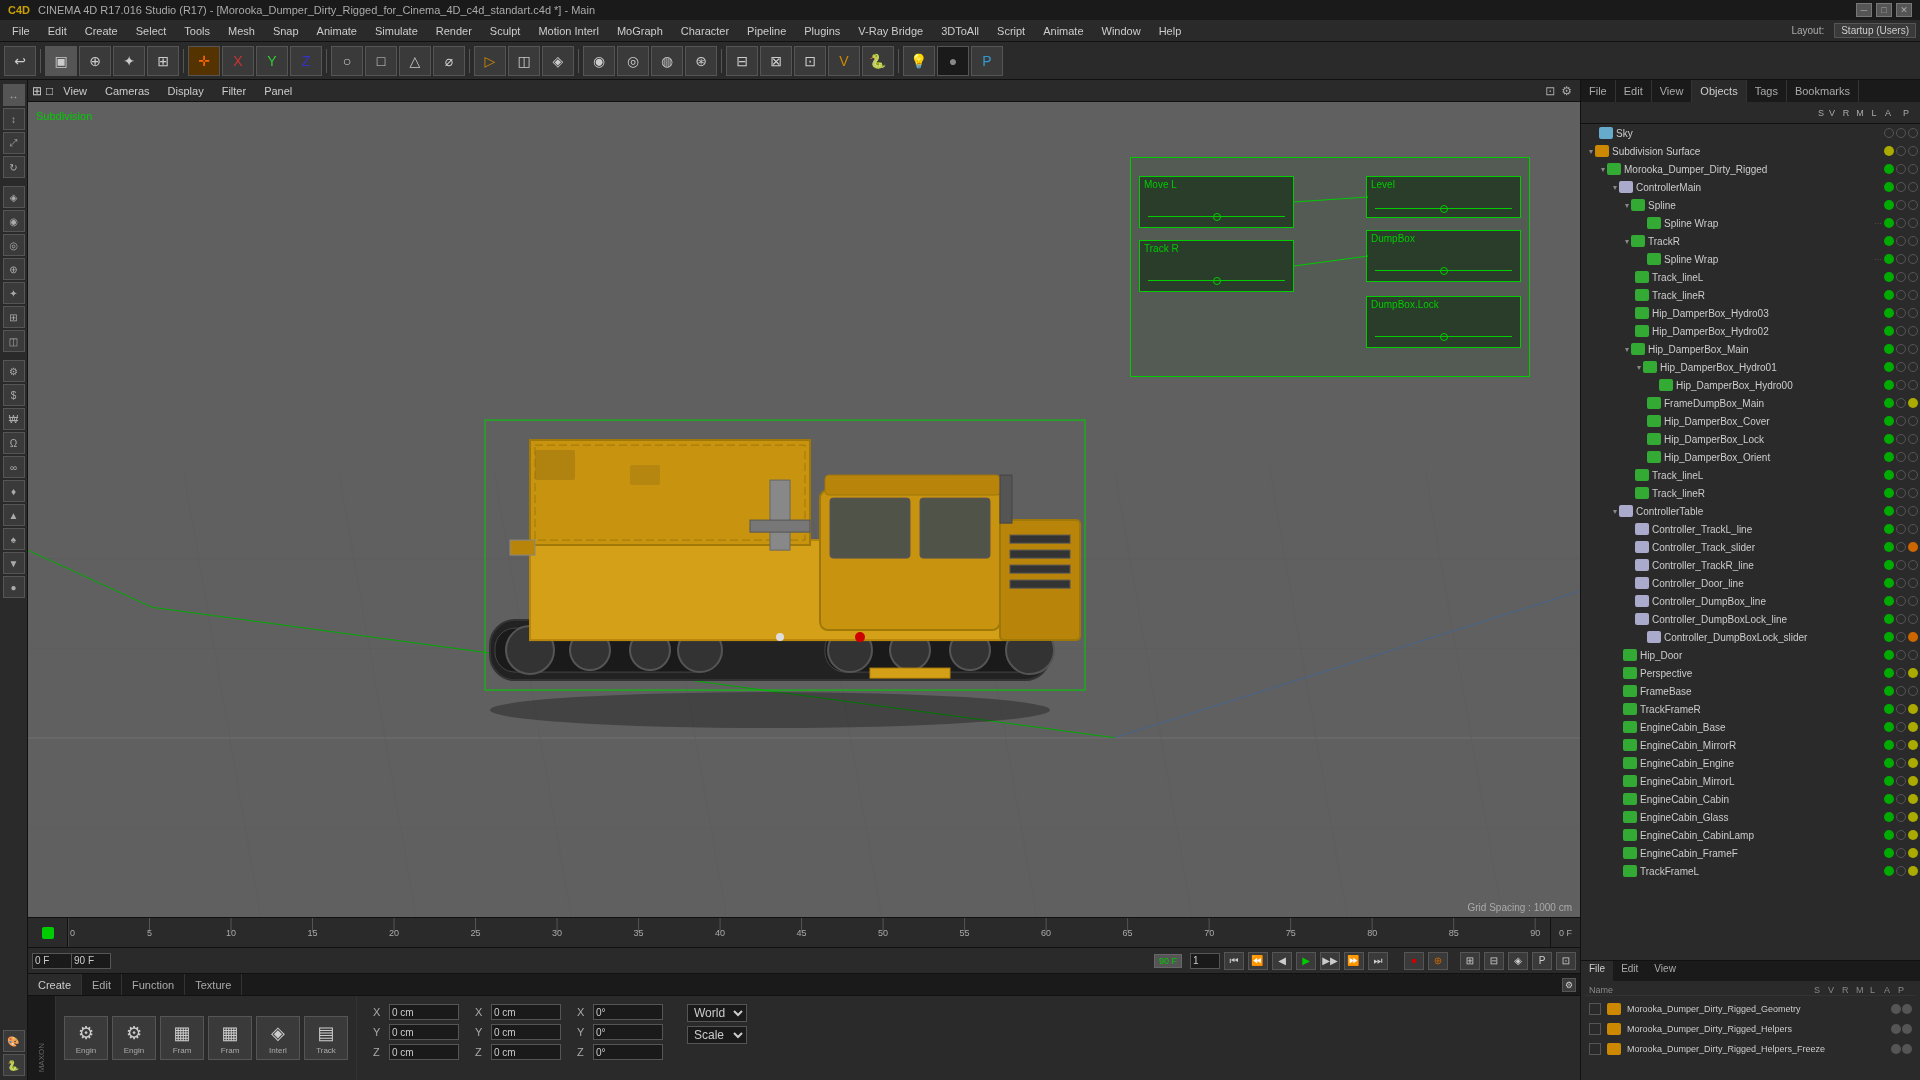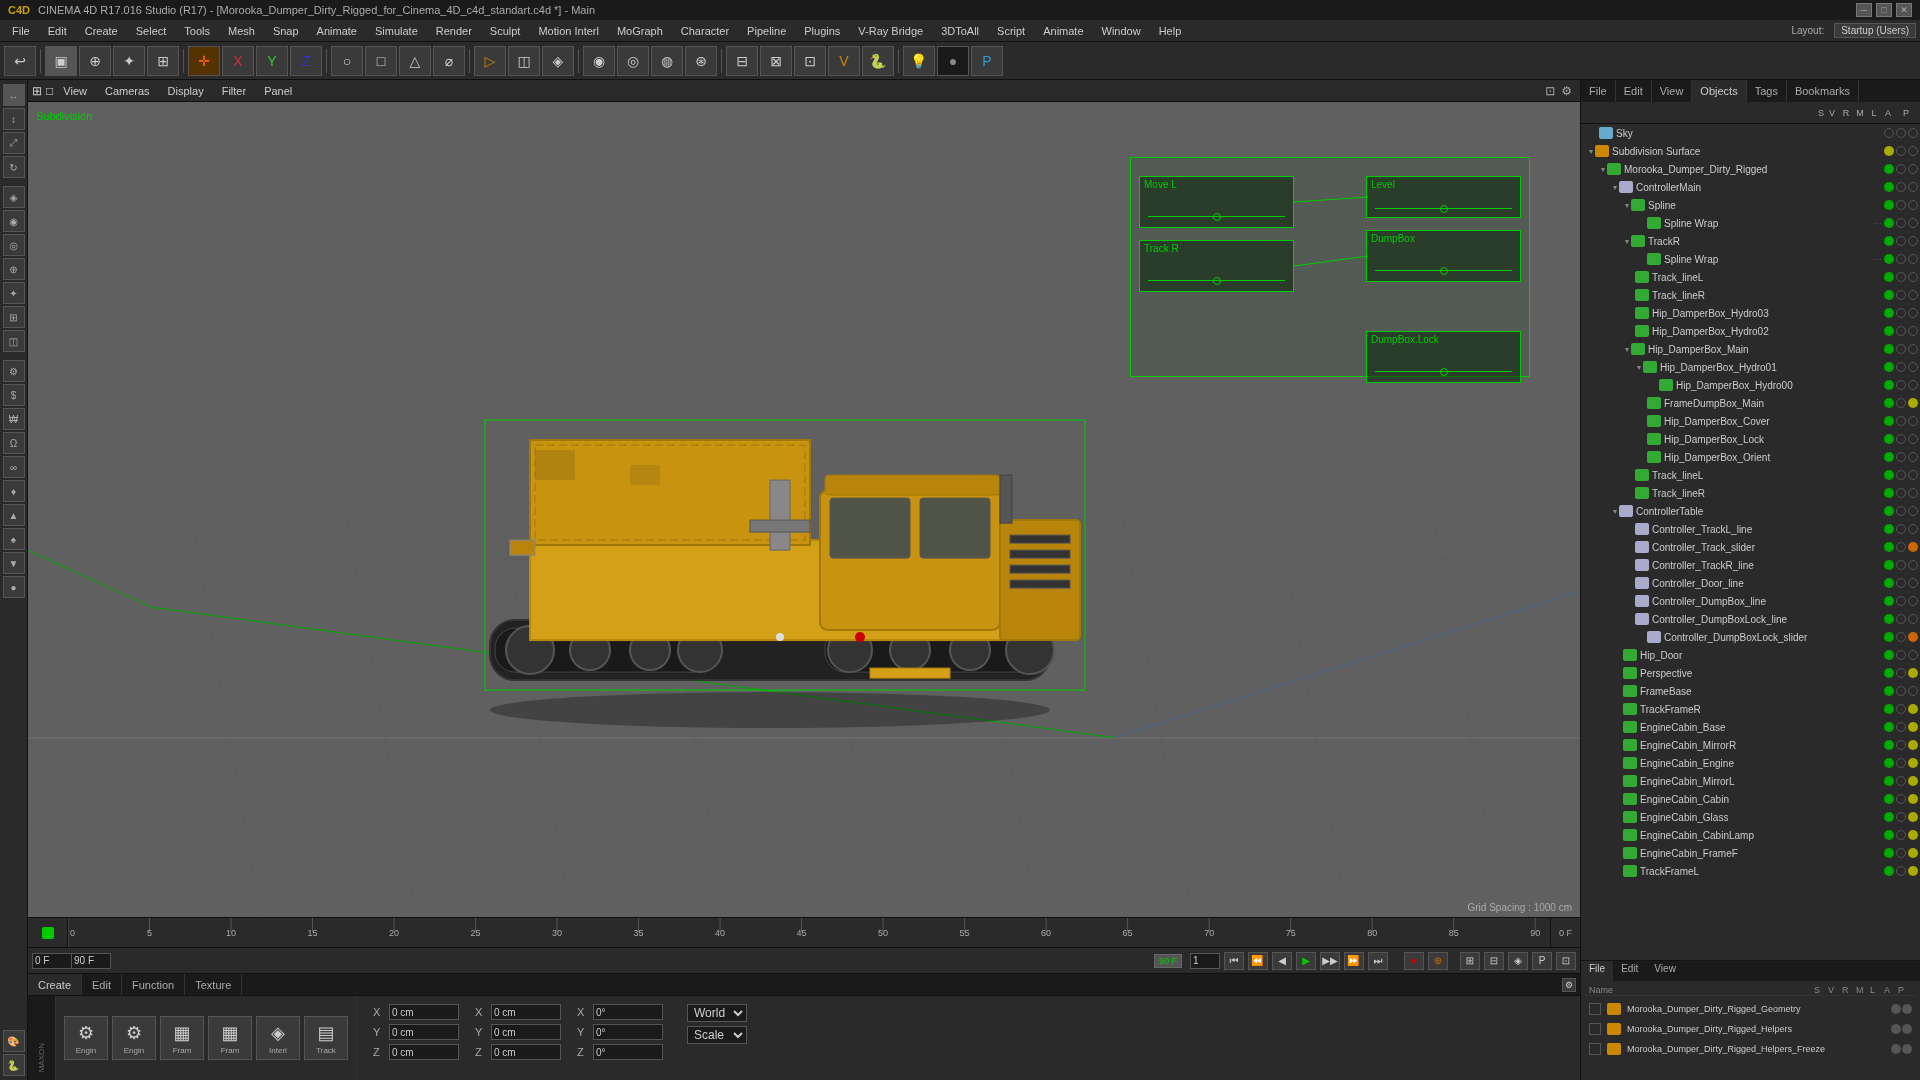--- a/index.html
+++ b/index.html
@@ -349,21 +349,21 @@
           <div style="position:absolute;bottom:10px;left:8px;right:8px;height:1px;background:#00cc00;"></div>
           <div style="position:absolute;bottom:6px;left:50%;width:8px;height:8px;border:1px solid #00cc00;border-radius:50%;transform:translateX(-50%);"></div>
         </div>
 
         <div style="position:absolute;right:8px;top:72px;width:155px;height:52px;border:1px solid #00cc00;background:rgba(0,30,0,0.5);">
           <span style="color:#00cc00;font-size:10px;padding:2px 4px;display:block;">DumpBox</span>
           <div style="position:absolute;bottom:10px;left:8px;right:8px;height:1px;background:#00cc00;"></div>
           <div style="position:absolute;bottom:6px;left:50%;width:8px;height:8px;border:1px solid #00cc00;border-radius:50%;transform:translateX(-50%);"></div>
         </div>
 
-        <div style="position:absolute;right:8px;top:138px;width:155px;height:52px;border:1px solid #00cc00;background:rgba(0,30,0,0.5);margin-top:35px;">
+        <div style="position:absolute;right:8px;top:138px;width:155px;height:52px;border:1px solid #00cc00;background:rgba(0,30,0,0.5);">
           <span style="color:#00cc00;font-size:10px;padding:2px 4px;display:block;">DumpBox.Lock</span>
           <div style="position:absolute;bottom:10px;left:8px;right:8px;height:1px;background:#00cc00;"></div>
           <div style="position:absolute;bottom:6px;left:50%;width:8px;height:8px;border:1px solid #00cc00;border-radius:50%;transform:translateX(-50%);"></div>
         </div>
 
         <svg style="position:absolute;top:0;left:0;width:100%;height:100%;pointer-events:none;">
           <line x1="163" y1="44" x2="237" y2="39" stroke="#00cc00" stroke-width="1"></line>
           <line x1="163" y1="108" x2="237" y2="98" stroke="#00cc00" stroke-width="1"></line>
         </svg>
       </div>

